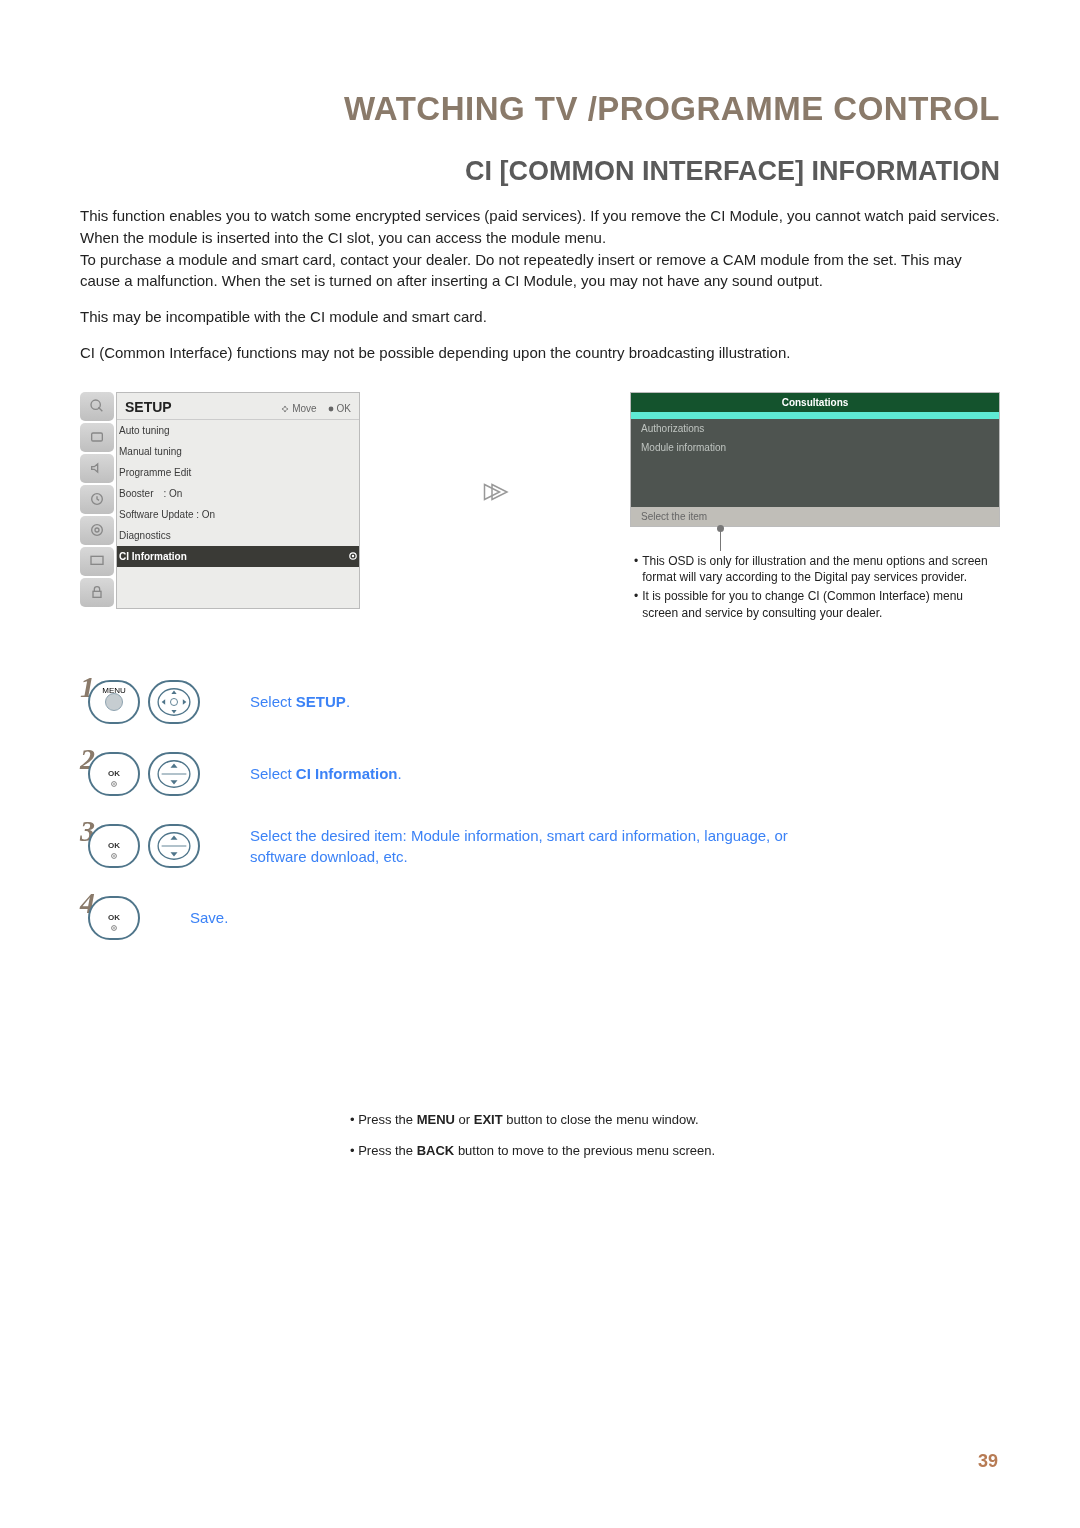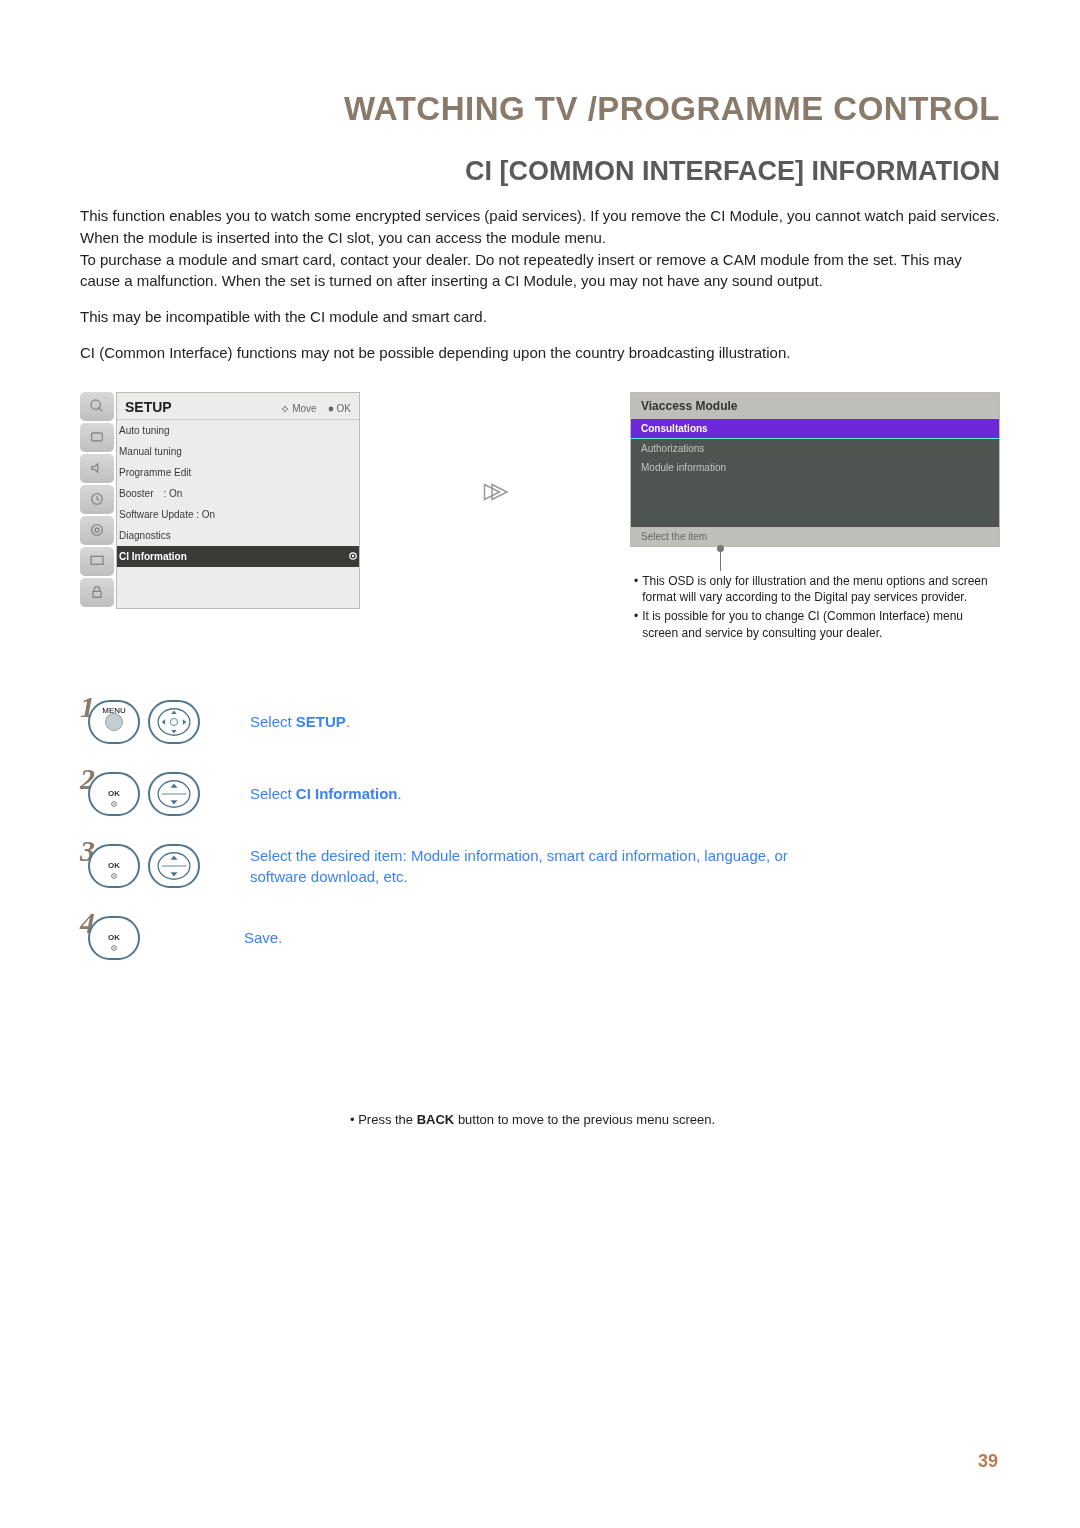--- a/index.html
+++ b/index.html
@@ -123,24 +123,25 @@
   .module-body {
     background: #4e5450;
     padding: 0;
   }
   .module-item {
     font-size: 10px;
     color: #bfc4c0;
     padding: 4px 10px;
   }
   .module-item.sel {
-    background: #6d28d9;
+    background: #14532d;
     color: #fff;
     font-weight: 700;
-    border-bottom: 1px solid #5eead4;
+    border-bottom: 7px solid #5eead4;
+    text-align: center;
   }
   .module-pad { height: 50px; }
   .module-footer {
     background: #c0beb8;
     color: #666;
     font-size: 10px;
     padding: 4px 10px;
   }
   .pointer-line {
     width: 1px;
@@ -335,21 +336,20 @@
 
   <div class="arrow-wrap">
     <svg viewBox="0 0 40 40">
         <path d="M6 10 L26 20 L6 30 Z" fill="none" stroke="#999" stroke-width="2"></path>
         <path d="M16 10 L36 20 L16 30 Z" fill="none" stroke="#999" stroke-width="2"></path>
       </svg>
   </div>
 
   <div class="module-col">
     <div class="module-panel">
-      <div class="module-title">Viaccess Module</div>
       <div class="module-body">
         <div class="module-item sel">Consultations</div>
         <div class="module-item">Authorizations</div>
         <div class="module-item">Module information</div>
         <div class="module-pad"></div>
       </div>
       <div class="module-footer">Select the item</div>
     </div>
     <div class="pointer-line"></div>
     <div class="note-list">
@@ -438,26 +438,29 @@
     <span class="step-num">4</span>
     <div class="btn-icons">
       <div class="remote-btn">
         <span class="oktxt">OK</span>
         <svg viewBox="0 0 10 10" width="8" height="8" style="position:absolute;bottom:6px">
             <circle cx="5" cy="5" r="3" fill="none" stroke="#666"></circle>
             <circle cx="5" cy="5" r="1" fill="#666"></circle>
           </svg>
       </div>
     </div>
-    <div class="step-text" style="margin-left:96px">
+    <div class="step-text" style="margin-left:42px">
       <span>Save.</span>
     </div>
   </div>
 
 </div>
 
 <div class="footer-notes">
   <div class="row">
+    <span>• Press the </span><b>MENU</b><span> or </span><b>EXIT</b><span> button to close the menu window.</span>
+  </div>
+  <div class="row">
     <span>• Press the </span><b>BACK</b><span> button to move to the previous menu screen.</span>
   </div>
 </div>
 
 <div class="page-num">39</div>
 
 </body></html>

